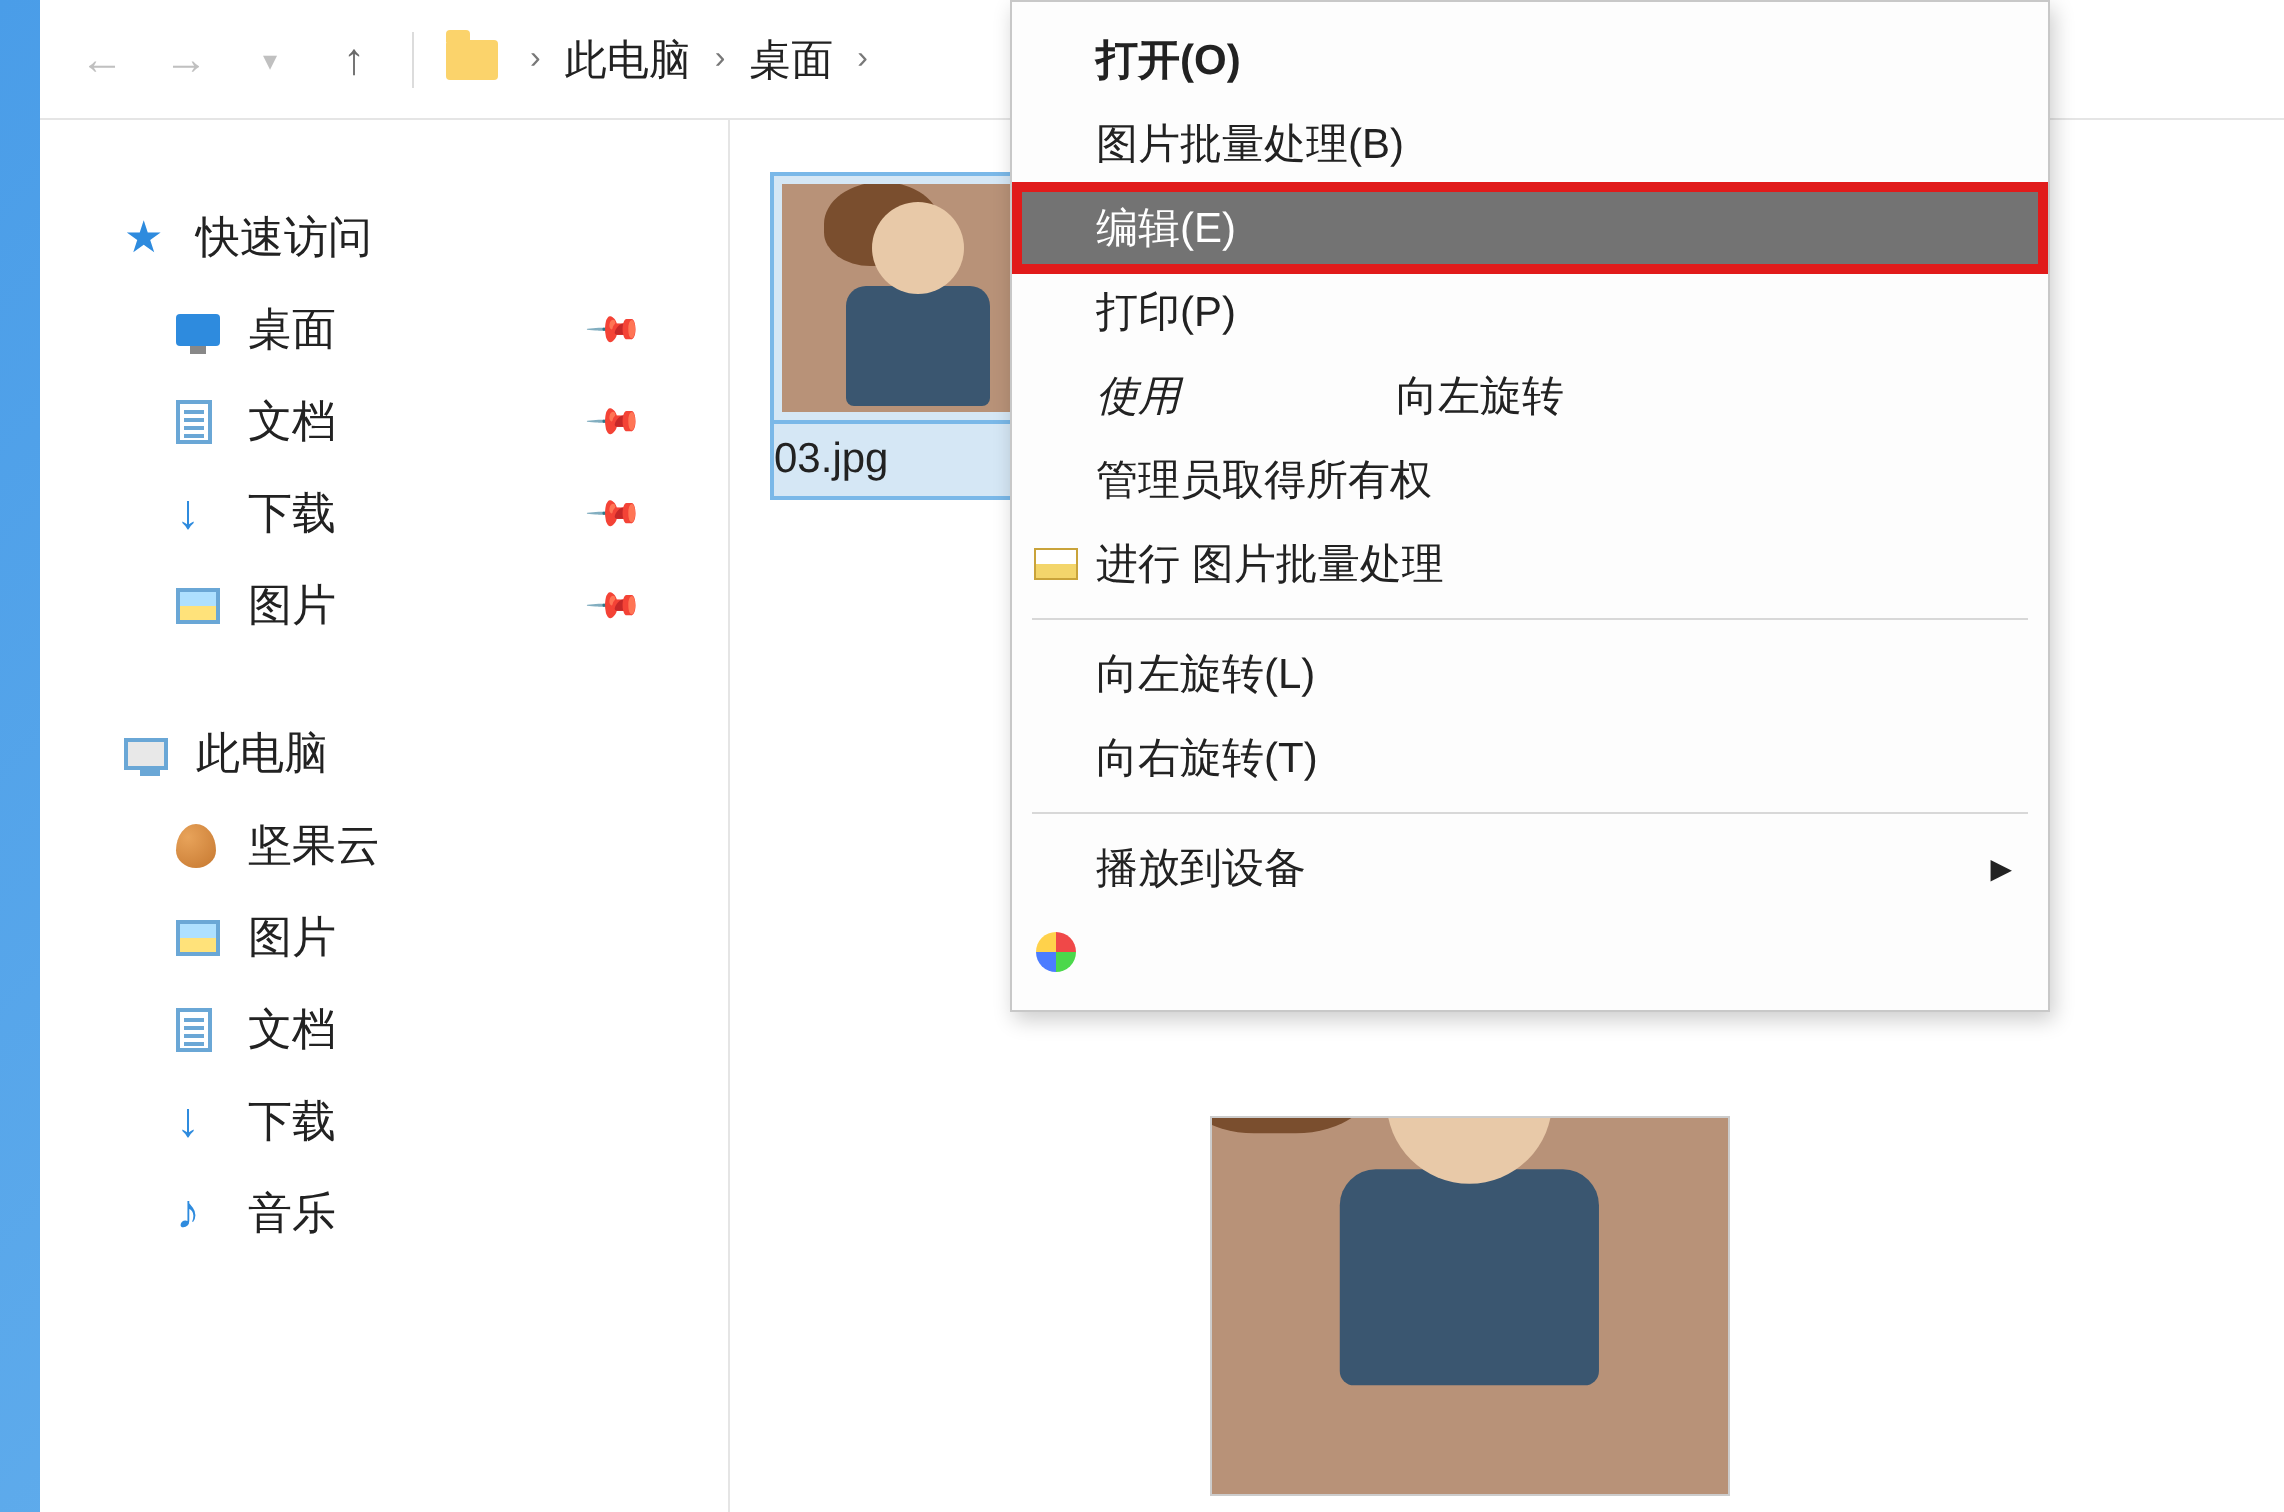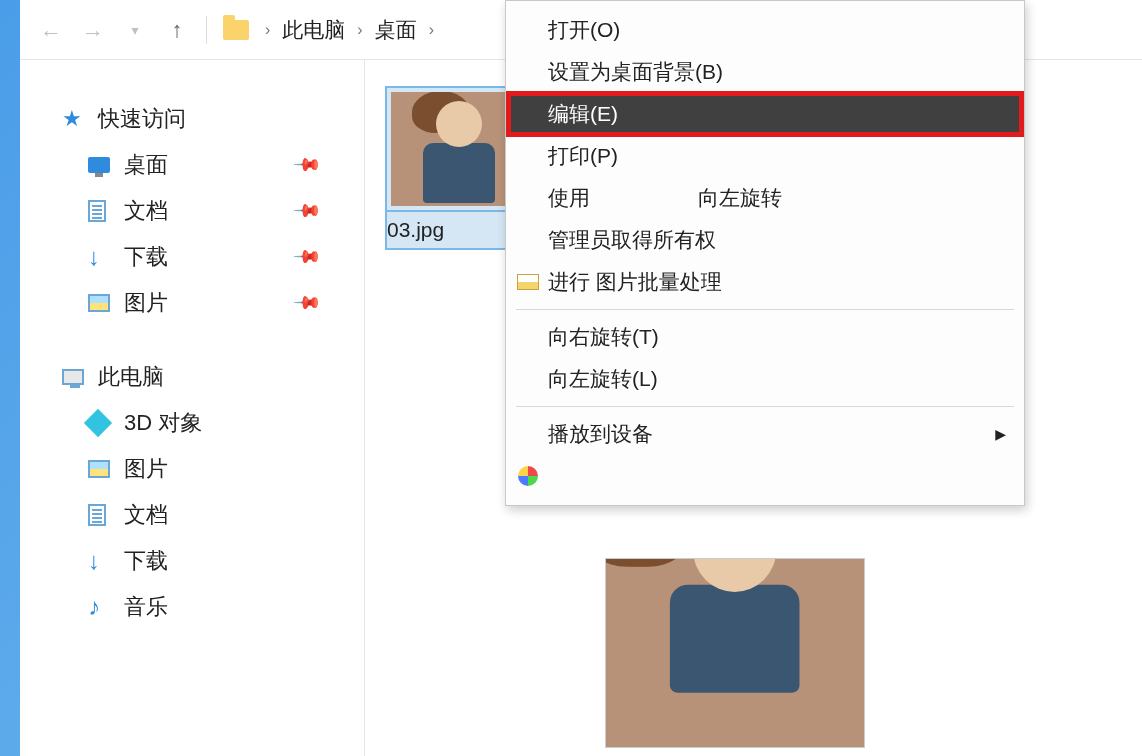--- a/index.html
+++ b/index.html
@@ -26,27 +26,27 @@
     .pin { margin-left: auto; margin-right: 28px; color: #7a7a7a; transform: rotate(45deg); font-size: 18px; }
     
     .content { flex: 1; padding: 26px 0 0 20px; position: relative; }
     .file-item { width: 164px; text-align: left; }
     .file-thumb { width: 148px; height: 126px; border: 2px solid #7ab8e8; background: #d5e7f5; padding: 4px; display: flex; align-items: center; justify-content: center; }
     .file-thumb-inner { width: 100%; height: 100%; background: #b89278; display: flex; align-items: center; justify-content: center; position: relative; overflow: hidden; }
     .file-label { font-size: 21px; color: #222; padding: 6px 0; background: #d5e7f5; border: 2px solid #7ab8e8; border-top: none; width: 148px; }
     
     .context-menu { position: absolute; left: 505px; top: 0; width: 520px; background: #fdfdfd; border: 1px solid #c8c8c8; box-shadow: 2px 4px 10px rgba(0,0,0,.2); padding: 8px 2px; }
     .cm-item { display: flex; align-items: center; height: 42px; font-size: 21px; color: #222; padding: 0 16px 0 40px; cursor: pointer; position: relative; }
-    .cm-item.bold { font-weight: 400; }
-    .cm-item.hl { background: #404040; color: #ffffff; outline: 5px solid #e11b1b; outline-offset: -3px; }
+    .cm-item.bold { font-weight: 700; }
+    .cm-item.hl { background: #737373; color: #ffffff; outline: 5px solid #e11b1b; outline-offset: -3px; }
     .cm-item .cm-icon { position: absolute; left: 8px; width: 24px; display: flex; justify-content: center; }
     .cm-item .sub-arrow { margin-left: auto; color: #222; font-size: 14px; }
     .cm-sep { height: 1px; background: #d8d8d8; margin: 6px 8px; }
     .cm-double { display: flex; height: 42px; padding-left: 40px; align-items: center; font-size: 21px; color: #222; }
-    .cm-double span:first-child { width: 150px; }
+    .cm-double span:first-child { width: 150px; font-style: italic; }
     
     .preview-thumb { position: absolute; left: 605px; top: 558px; width: 260px; height: 190px; background: #b89278; border: 1px solid #ccc; display:flex; align-items:center; justify-content:center; overflow:hidden; }
     
     
     .ic-folder { width: 26px; height: 20px; background: #fbd36b; border-radius: 2px; position: relative; }
     .ic-folder::before { content:""; position:absolute; top:-5px; left:0; width:12px; height:6px; background:#fbd36b; border-radius:2px 2px 0 0; }
     .ic-star { color:#2e8bde; font-size:22px; }
     .ic-monitor { width:22px; height:16px; background:#2e8bde; border-radius:2px; position:relative; }
     .ic-monitor::after{content:"";position:absolute;bottom:-4px;left:7px;width:8px;height:4px;background:#888;}
     .ic-doc { width:18px; height:22px; border:2px solid #6aa7d6; background:#fff; position:relative; }
@@ -132,23 +132,23 @@
 
       <div class="side-group">
         <div class="side-item">
           <span class="icon-wrap">
               <span class="ic-pc"></span>
             </span>
           <span>此电脑</span>
         </div>
         <div class="side-item side-sub">
           <span class="icon-wrap">
-              <span class="ic-cube"></span>
-            </span>
-          <span>3D 对象</span>
+              <span class="ic-nut"></span>
+            </span>
+          <span>坚果云</span>
         </div>
         <div class="side-item side-sub">
           <span class="icon-wrap">
               <span class="ic-img"></span>
             </span>
           <span>图片</span>
         </div>
         <div class="side-item side-sub">
           <span class="icon-wrap">
               <span class="ic-doc"></span>
@@ -185,21 +185,21 @@
       </div>
     </div>
   </div>
 </div>
 
 <div class="context-menu">
   <div class="cm-item bold">
     <span>打开(O)</span>
   </div>
   <div class="cm-item">
-    <span>设置为桌面背景(B)</span>
+    <span>图片批量处理(B)</span>
   </div>
   <div class="cm-item hl">
     <span>编辑(E)</span>
   </div>
   <div class="cm-item">
     <span>打印(P)</span>
   </div>
   <div class="cm-double">
     <span>使用</span>
     <span>向左旋转</span>
@@ -208,24 +208,24 @@
     <span>管理员取得所有权</span>
   </div>
   <div class="cm-item">
     <span class="cm-icon">
         <span class="ic-mail"></span>
       </span>
     <span>进行 图片批量处理</span>
   </div>
   <div class="cm-sep"></div>
   <div class="cm-item">
+    <span>向左旋转(L)</span>
+  </div>
+  <div class="cm-item">
     <span>向右旋转(T)</span>
-  </div>
-  <div class="cm-item">
-    <span>向左旋转(L)</span>
   </div>
   <div class="cm-sep"></div>
   <div class="cm-item">
     <span>播放到设备</span>
     <span class="sub-arrow">▶</span>
   </div>
   <div class="cm-item">
     <span class="cm-icon">
         <span class="ic-hv"></span>
       </span>

